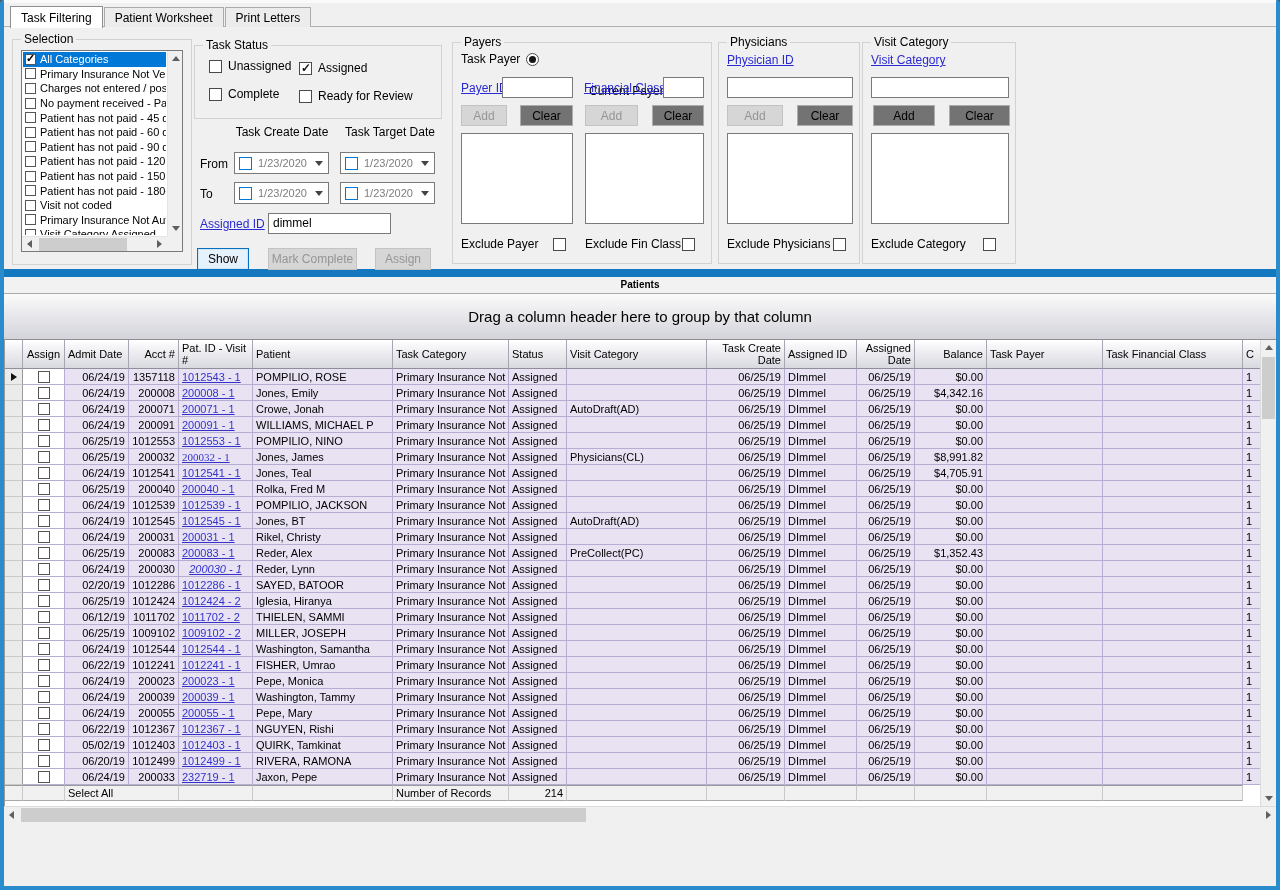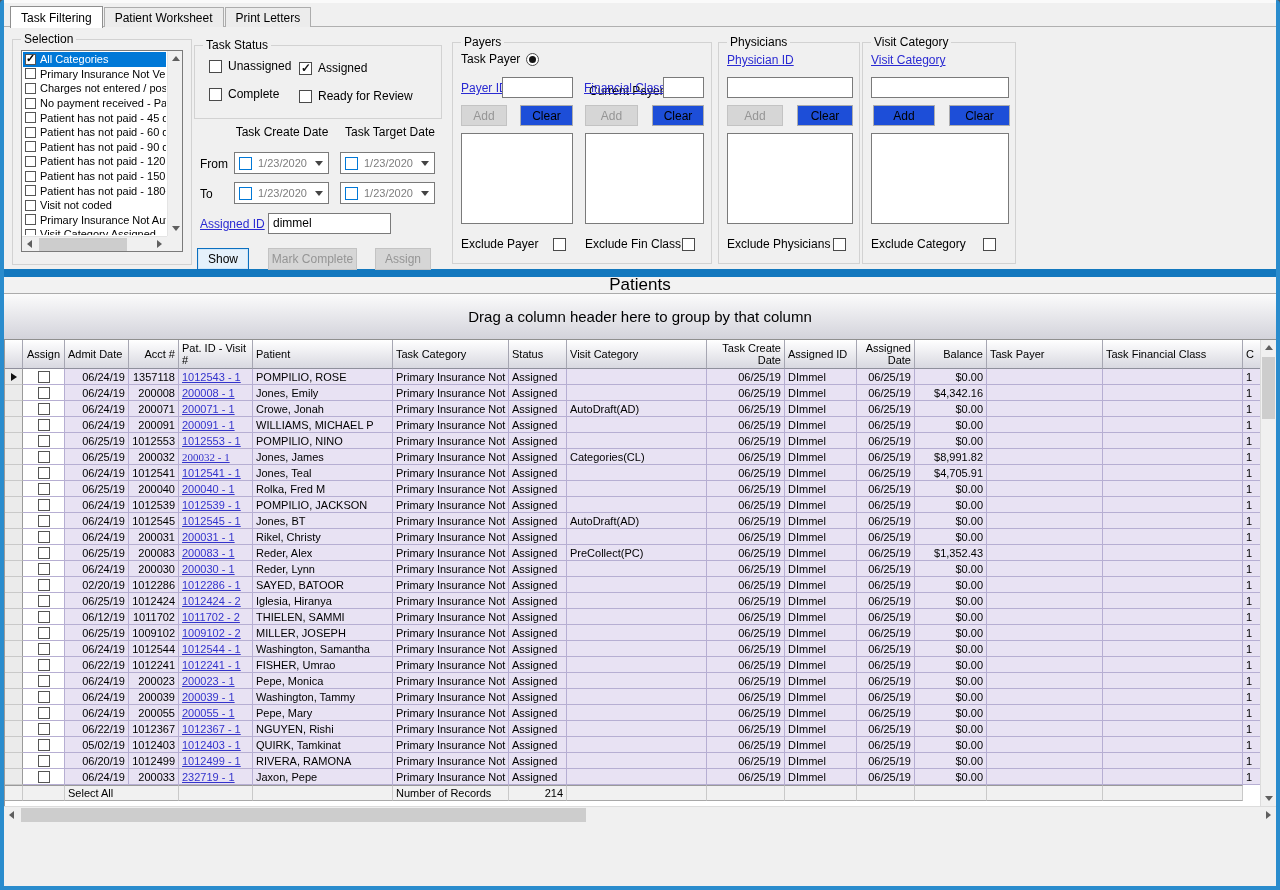--- a/index.html
+++ b/index.html
@@ -22,21 +22,21 @@
   .tabstrip { height:24px; flex:none; padding:3px 0 0 6px; display:flex; gap:1px; background:#f0f0f0; border-bottom:1px solid #b0b0b0; }
   .tab { font-size:12px; padding:3px 10px 0; border:1px solid #acacac; border-bottom:none; background:#ececec; color:#000; position:relative; top:1px; height:21px; }
   .tab.active { background:#fff; border-color:#8f8f8f; top:0; height:22px; padding-top:4px; z-index:2; margin-bottom:-1px; }
 
   
   .filterpanel { position:relative; height:242px; flex:none; background:#f0f0f0; font-size:12px; }
   .group { position:absolute; border:1px solid #d2d2d2; }
   .gl { position:absolute; top:-8px; left:8px; background:#f0f0f0; padding:0 3px; font-size:12px; white-space:nowrap; }
   .link { color:#2a2ad2; text-decoration:underline; white-space:nowrap; cursor:pointer; }
   .tbox { position:absolute; background:#fff; border:1px solid #7a7a7a; font-size:12px; line-height:18px; padding-left:4px; white-space:nowrap; overflow:hidden; }
-  .btn { position:absolute; height:22px; font-size:12px; text-align:center; line-height:20px; background:#1d4ed8; border:1px solid #adadad; color:#000; cursor:default; }
+  .btn { position:absolute; height:22px; font-size:12px; text-align:center; line-height:20px; background:#737373; border:1px solid #adadad; color:#000; cursor:default; }
   .btn.disabled { background:#d6d6d6; border-color:#c3c3c3; color:#959595; }
   .btn.primary { background:#e5f1fb; border:1px solid #0b6fc0; box-shadow:inset 0 0 0 1px #cfe6f7; }
   .listwhite { position:absolute; background:#fff; border:1px solid #7a7a7a; }
   .cbx13 { width:13px; height:13px; border:1px solid #4a4a4a; background:#fff; position:relative; flex:none; display:inline-block; }
   .cbx13.on::after { content:"\2713"; position:absolute; left:1px; top:-2px; font-size:12px; font-weight:bold; color:#111; }
   .cbrow { position:absolute; display:flex; align-items:center; gap:6px; white-space:nowrap; }
   .radio { width:13px; height:13px; border:1px solid #4a4a4a; border-radius:50%; background:#fff; position:relative; flex:none; display:inline-block; }
   .radio.on::after { content:""; position:absolute; left:2px; top:2px; width:7px; height:7px; border-radius:50%; background:#151515; }
 
   
@@ -59,21 +59,21 @@
 
   
   .dtp { position:absolute; width:95px; height:22px; border:1px solid #7a7a7a; background:#fff; display:flex; align-items:center; }
   .dtp .cb { width:13px; height:13px; border:1px solid #0078d7; background:#fff; margin:0 6px 0 4px; flex:none; }
   .dtp .val { color:#7d7d7d; font-size:11px; flex:1; }
   .dtp .chev { margin-right:5px; width:0; height:0; border-left:4px solid transparent; border-right:4px solid transparent; border-top:5px solid #444; }
   .flabel { position:absolute; font-size:12px; white-space:nowrap; }
 
   
   .bluebar { height:8px; flex:none; background:#1378be; }
-  .patients-caption { height:17px; flex:none; background:#f2f2f2; border-bottom:1px solid #ababab; text-align:center; font-size:17px; line-height:16px; }
+  .patients-caption { height:17px; flex:none; background:#f2f2f2; border-bottom:1px solid #ababab; text-align:center; font-size:10px; line-height:16px;font-weight:bold; }
   .dragband { height:46px; flex:none; background:linear-gradient(#fbfbfb,#d3d3db); border-bottom:1px solid #8f8f8f; display:flex; align-items:center; justify-content:center; font-size:15px; }
 
   
   .gridwrap { position:relative; height:466px; flex:none; background:#fff; overflow:hidden; border-left:1px solid #9a9a9a; }
   .gridscroll { position:absolute; left:0; top:0; right:16px; bottom:0; overflow:hidden; background:#fff; }
   table { border-collapse:separate; border-spacing:0; table-layout:fixed; font-size:11px; }
   th { background:linear-gradient(#ffffff,#d8d8e0); border-right:1px solid #a6a6b2; border-bottom:1px solid #8f8f9c; height:29px; padding:1px 3px; font-weight:normal; vertical-align:middle; overflow:hidden; white-space:normal; line-height:12px; text-align:left; }
   td { height:16px; padding:0 3px; border-right:1px solid #b6aed2; border-bottom:1px solid #b6aed2; background:#e8e2f3; overflow:hidden; white-space:nowrap; font-size:11px; color:#000; }
   td.ind { background:#ebebeb; border-right:1px solid #9a9a9a; border-bottom:1px solid #c9c9c9; padding:0; }
   th.ind { padding:0; }
@@ -443,21 +443,21 @@
             </tr>
             <tr>
               <td class="ind"></td>
               <td class="assign-cell"><span class="gcb"></span></td>
               <td style="text-align: right;">06/25/19</td>
               <td style="text-align: right;">200032</td>
               <td style="text-align: left; font-family: Liberation Serif, serif;"><span class="glink">200032 - 1</span></td>
               <td style="text-align: left;">Jones, James</td>
               <td style="text-align: left;">Primary Insurance Not</td>
               <td style="text-align: left;">Assigned</td>
-              <td style="text-align: left;">Categories(CL)</td>
+              <td style="text-align: left;">Physicians(CL)</td>
               <td style="text-align: right;">06/25/19</td>
               <td style="text-align: left;">DImmel</td>
               <td style="text-align: right;">06/25/19</td>
               <td style="text-align: right;">$8,991.82</td>
               <td style="text-align: left;"></td>
               <td style="text-align: left;"></td>
               <td style="text-align: left;">1</td>
             </tr>
             <tr>
               <td class="ind"></td>
@@ -565,21 +565,21 @@
               <td style="text-align: right;">$1,352.43</td>
               <td style="text-align: left;"></td>
               <td style="text-align: left;"></td>
               <td style="text-align: left;">1</td>
             </tr>
             <tr>
               <td class="ind"></td>
               <td class="assign-cell"><span class="gcb"></span></td>
               <td style="text-align: right;">06/24/19</td>
               <td style="text-align: right;">200030</td>
-              <td style="text-align: left;"><span class="glink">200030 - 1</span></td>
+              <td style="text-align: center; font-style: italic;"><span class="glink">200030 - 1</span></td>
               <td style="text-align: left;">Reder, Lynn</td>
               <td style="text-align: left;">Primary Insurance Not</td>
               <td style="text-align: left;">Assigned</td>
               <td style="text-align: left;"></td>
               <td style="text-align: right;">06/25/19</td>
               <td style="text-align: left;">DImmel</td>
               <td style="text-align: right;">06/25/19</td>
               <td style="text-align: right;">$0.00</td>
               <td style="text-align: left;"></td>
               <td style="text-align: left;"></td>

